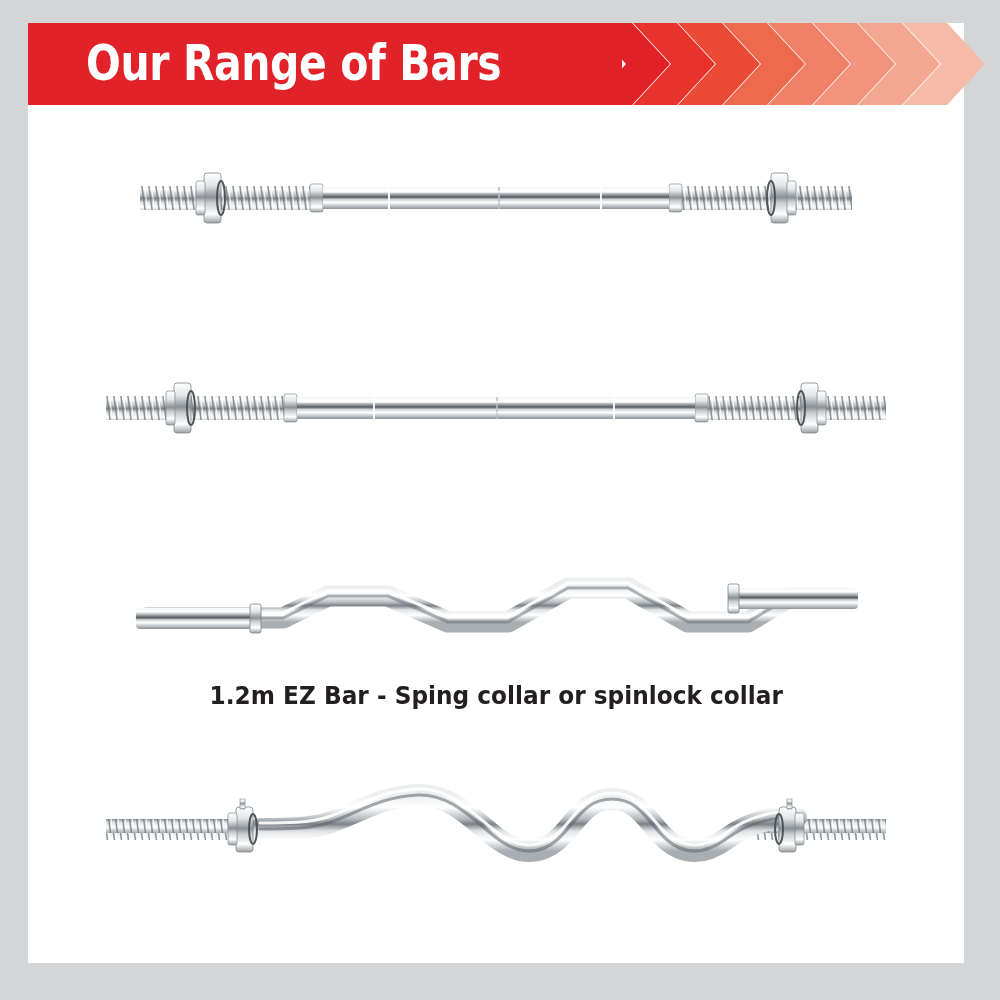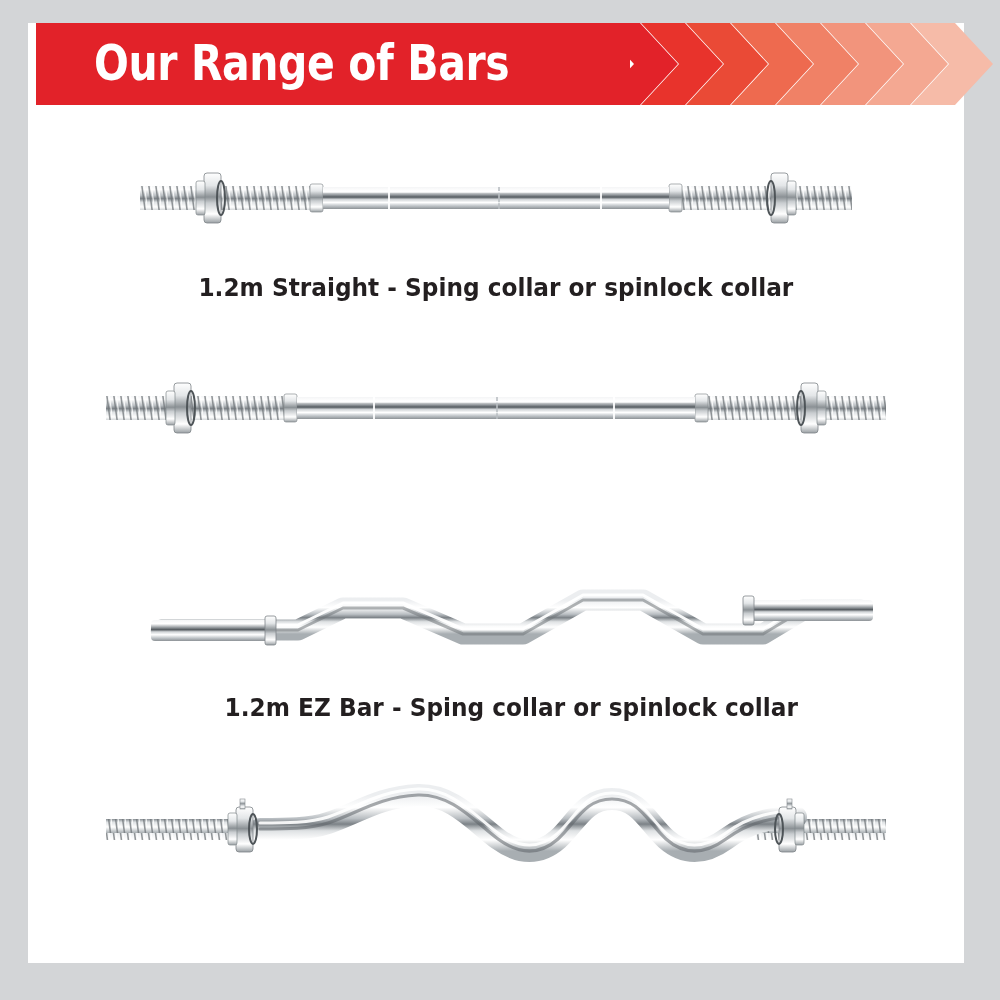--- a/index.html
+++ b/index.html
@@ -11,21 +11,21 @@
   }
   #poster{
     position:absolute;
     left:28px;top:23px;
     width:936px;height:940px;
     background:#ffffff;
   }
 
   
   #banner{
-    position:absolute;left:8px;top:0;
+    position:absolute;left:0;top:0;
     width:936px;height:82px;
   }
   .banner-body{
     position:absolute;left:0;top:0;
     width:594px;height:82px;
     background:var(--red,#e22229);
   }
   .banner-title{
     position:absolute;
     left:58px;top:50%;
@@ -59,21 +59,21 @@
     color:#231f20;
     font-family:"DejaVu Sans",sans-serif;
     font-weight:bold;
     font-size:25px;
     white-space:nowrap;
   }
   .cap-inner{display:inline-block;transform:scaleX(0.93);}
 
   #row1{top:130px;}  #row1 .bar-stage{height:90px;}
   #row2{top:340px;}  #row2 .bar-stage{height:90px;}
-  #row3{top:555px;margin-left:15px;}  #row3 .bar-stage{height:90px;}
+  #row3{top:543px;}  #row3 .bar-stage{height:90px;}
   #row4{top:750px;}  #row4 .bar-stage{height:110px;}
 
   #row1 .bar-caption{top:120px;}
   #row2 .bar-caption{top:120px;}
   #row3 .bar-caption{top:115px;}
   #row4 .bar-caption{top:128px;}
 </style>
 </head>
 <body>
 
@@ -192,23 +192,20 @@
         <rect x="295" y="34" width="346" height="22" fill="url(#chrome)"></rect>
 
         <rect x="360" y="34" width="2" height="22" fill="#ffffff" opacity="0.9"></rect>
         <rect x="470" y="34" width="2" height="22" fill="#b9bec2" opacity="0.8"></rect>
         <rect x="572" y="34" width="2" height="22" fill="#ffffff" opacity="0.9"></rect>
 
         <rect x="295" y="38" width="346" height="1.6" fill="#ffffff" opacity="0.95"></rect>
         <rect x="295" y="49" width="346" height="1.2" fill="#ffffff" opacity="0.7"></rect>
       </svg>
     </div>
-    <div class="bar-caption">
-      <span class="cap-inner">1.2m Straight - Sping collar or spinlock collar</span>
-    </div>
   </div>
 
   <div class="bar-row" id="row2">
     <div class="bar-stage">
       <svg viewBox="0 0 936 90" preserveAspectRatio="none">
         <rect x="78" y="33" width="70" height="24" fill="url(#thread)"></rect>
         <rect x="788" y="33" width="70" height="24" fill="url(#thread)"></rect>
         <rect x="160" y="33" width="96" height="24" fill="url(#thread)"></rect>
         <rect x="680" y="33" width="96" height="24" fill="url(#thread)"></rect>
         <g>

